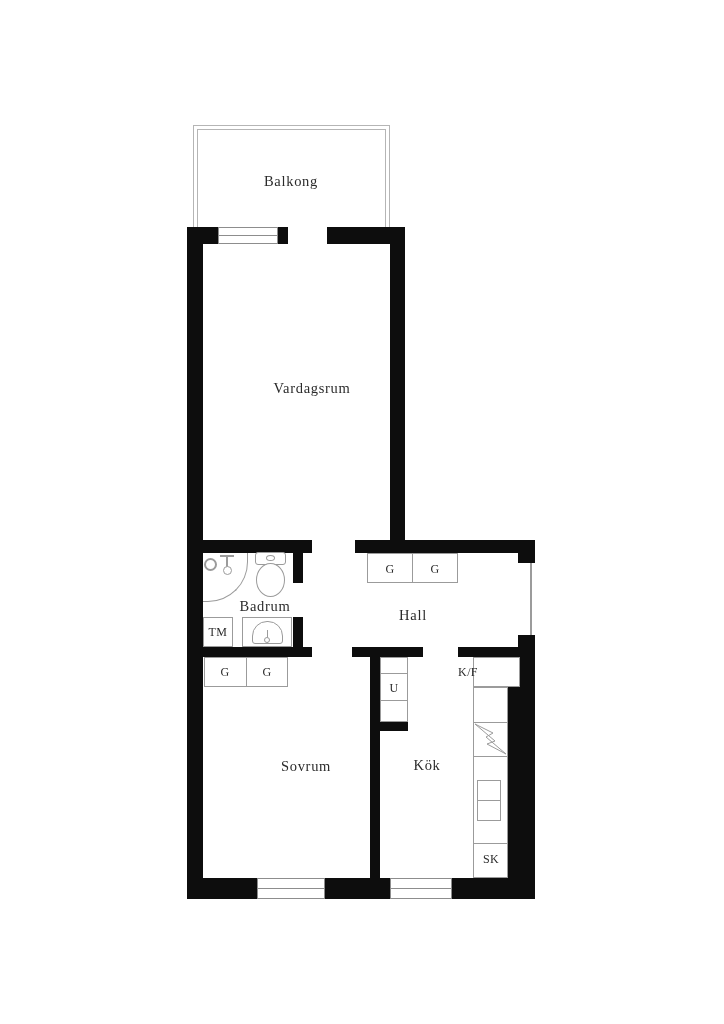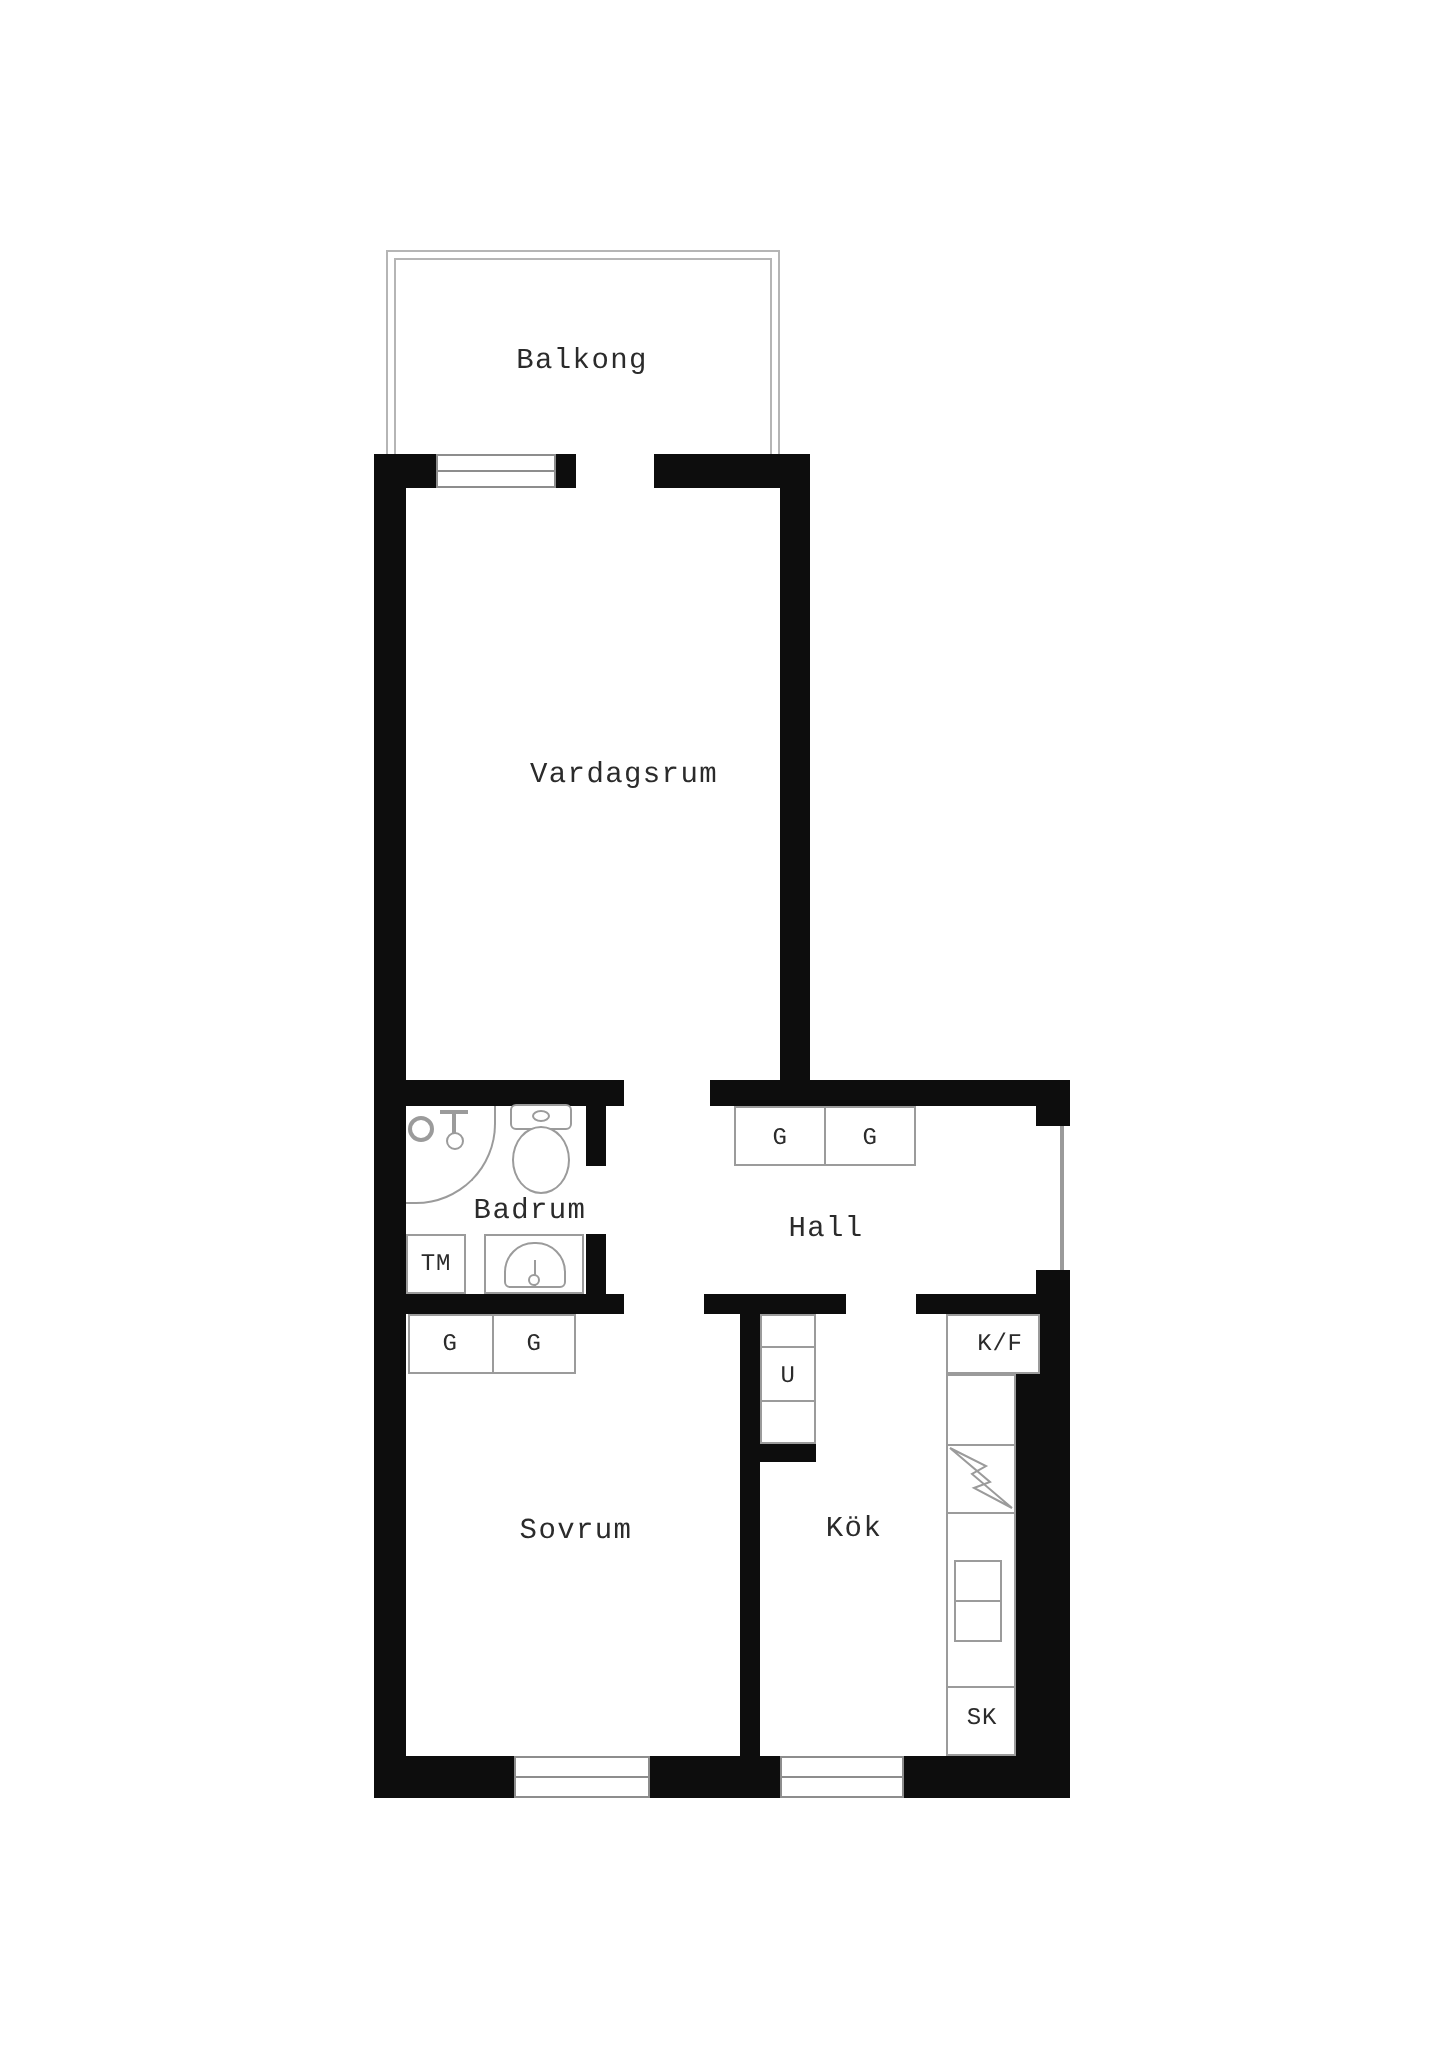--- a/index.html
+++ b/index.html
@@ -5,21 +5,21 @@
   :root{
     --wall:#0d0d0d;
     --line:#9b9b9b;
     --balcony-line:#b5b5b5;
     --text:#2b2b2b;
     --bg:#ffffff;
   }
   html,body{margin:0;padding:0;background:var(--bg);}
   .canvas{
     position:relative;width:724px;height:1024px;background:var(--bg);
-    font-family:Liberation Mono, monospace;color:var(--text);
+    font-family:Liberation Serif, serif;color:var(--text);
     overflow:hidden;
   }
   .wall{position:absolute;background:var(--wall);}
   .window{position:absolute;background:#fff;border:1px solid #8d8d8d;box-sizing:border-box;}
   .window .pane{position:absolute;left:0;right:0;top:45%;height:1px;background:#8d8d8d;}
   .balcony{position:absolute;border:1px solid var(--balcony-line);border-bottom:none;box-sizing:border-box;background:transparent;}
   .fixture{position:absolute;border:1px solid var(--line);background:#fff;box-sizing:border-box;}
   .room-label{
     position:absolute;transform:translate(-50%,-50%);
     font-size:14.5px;letter-spacing:0.7px;color:var(--text);white-space:nowrap;
@@ -119,25 +119,25 @@
     <polygon points="2,2 22,19 14,22 33,32 13,15 20,11" fill="#ffffff" stroke="#9b9b9b" stroke-width="1"></polygon>
   </svg>
 
   <div class="fixture" style="left:477px;top:780px;width:24px;height:21px;"></div>
   <div class="fixture" style="left:477px;top:800px;width:24px;height:21px;"></div>
 
   <div class="room-label" style="left:291px;top:181px;">Balkong</div>
   <div class="room-label" style="left:312px;top:388px;">Vardagsrum</div>
   <div class="room-label" style="left:265px;top:606px;">Badrum</div>
   <div class="room-label" style="left:413px;top:615px;text-align:center;">Hall</div>
-  <div class="room-label" style="left:288px;top:766px;">Sovrum</div>
+  <div class="room-label" style="left:306px;top:766px;">Sovrum</div>
   <div class="room-label" style="left:427px;top:765px;">Kök</div>
 
   <div class="small-label" style="left:390px;top:569px;">G</div>
   <div class="small-label" style="left:435px;top:569px;">G</div>
   <div class="small-label" style="left:225px;top:672px;">G</div>
   <div class="small-label" style="left:267px;top:672px;">G</div>
   <div class="small-label" style="left:218px;top:632px;">TM</div>
   <div class="small-label" style="left:394px;top:688px;">U</div>
-  <div class="small-label" style="left:500px;top:672px;">K/F</div>
+  <div class="small-label" style="left:468px;top:672px;">K/F</div>
   <div class="small-label" style="left:491px;top:859px;">SK</div>
 
 </div>
 
 </body></html>

